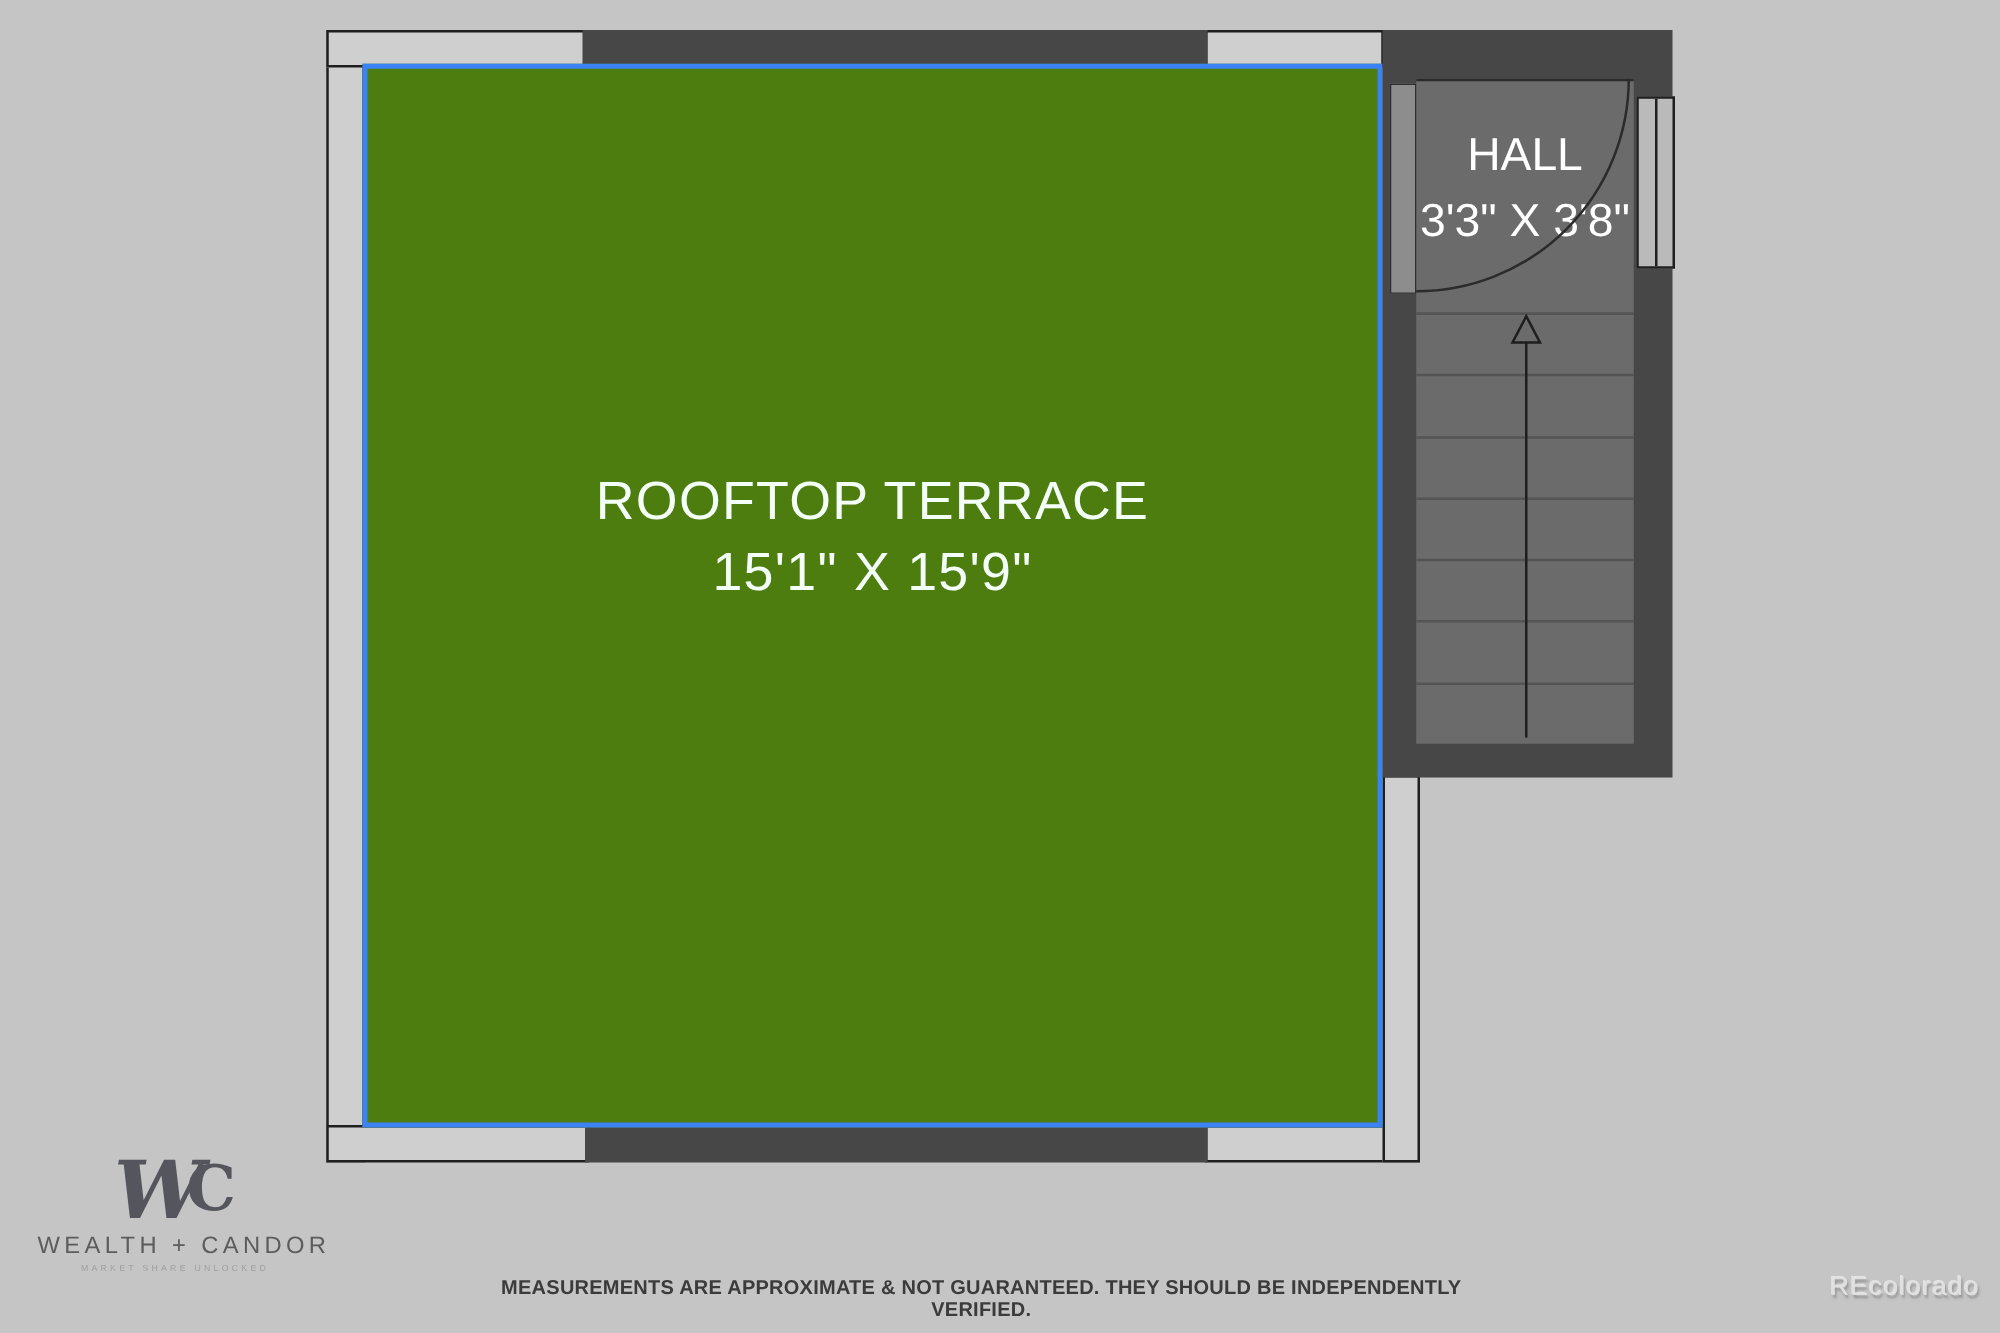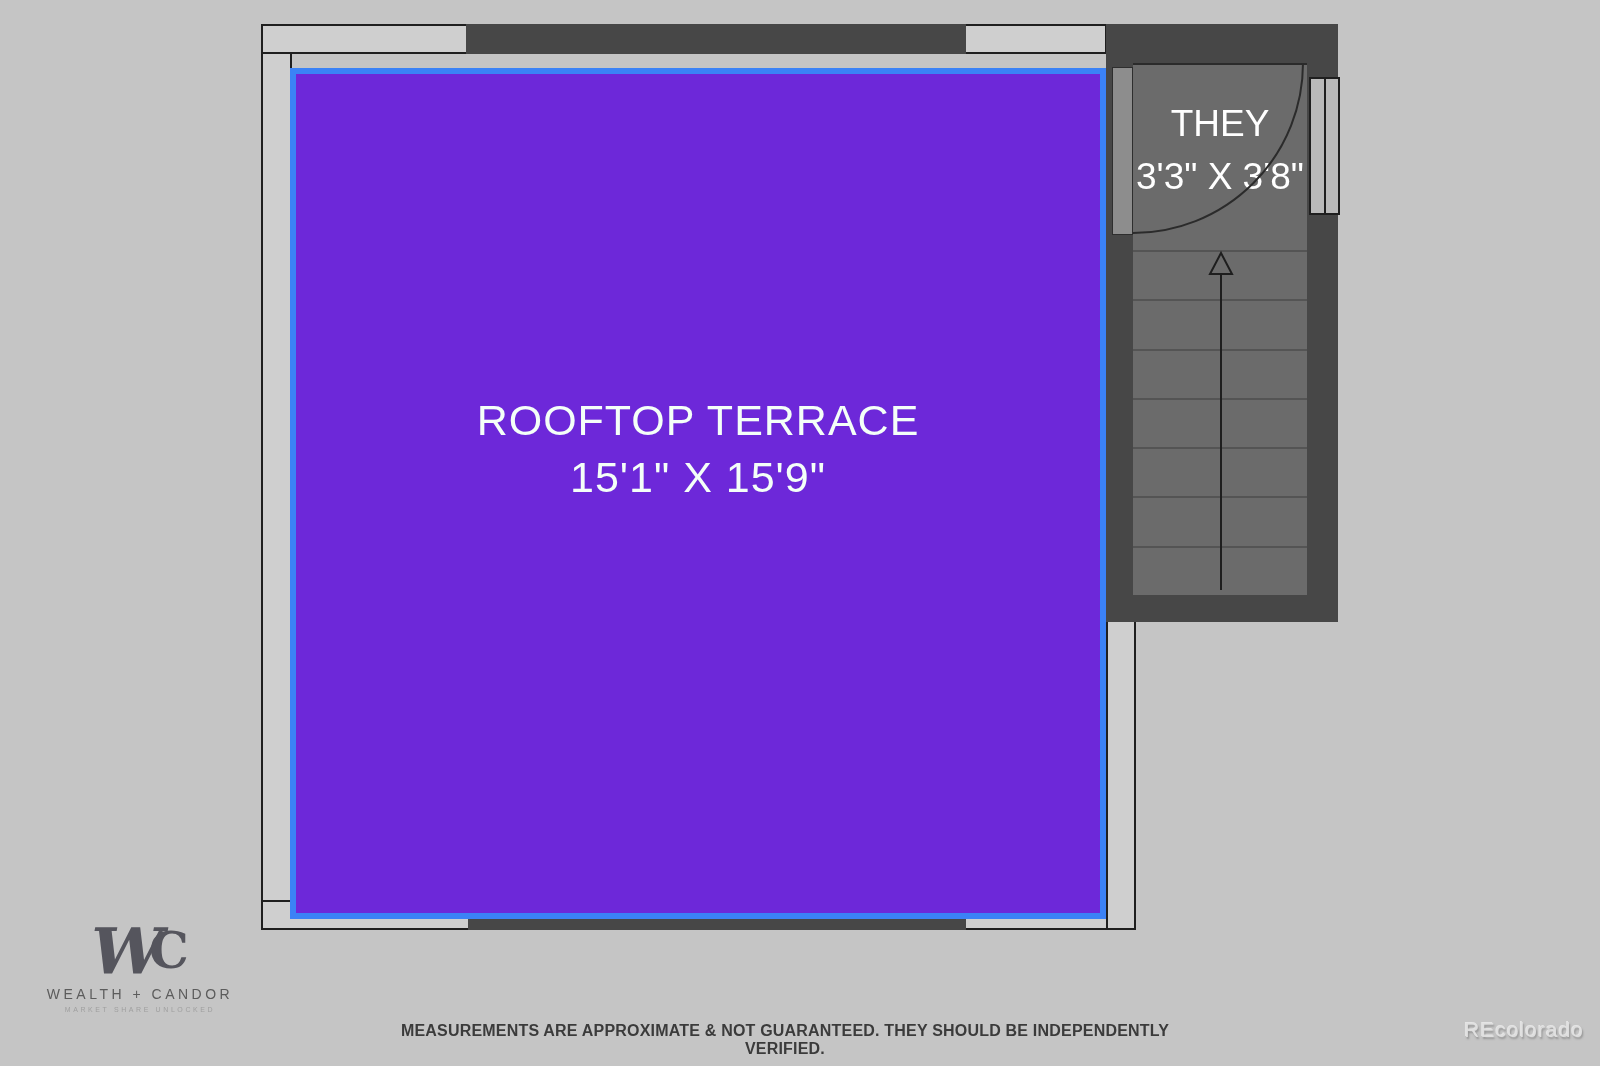--- a/index.html
+++ b/index.html
@@ -23,23 +23,23 @@
   .r-bottom-right{left:964px;top:900px;  width:172px;height:30px;}
   .r-right-lower {left:1106px;top:620px; width:30px; height:310px;}
 
   
   .wall{background:#474747;}
   .w-top   {left:466px;top:24px;  width:500px;height:30px;}
   .w-bottom{left:468px;top:900px; width:498px;height:30px;}
 
   
   .terrace{
-    left:290px;top:68px;width:816px;height:851px;
-    background:#6d28d9;
-    border:6px solid #3b82f6;
+    left:290px;top:51px;width:816px;height:851px;
+    background:#4d7c0f;
+    border:4px solid #3b82f6;
   }
   .terrace-label{
     left:0;top:318px;width:100%;
     text-align:center;
     color:#f4fff8;
     font-size:43px;line-height:57px;
     letter-spacing:1px;
     font-weight:400;
     white-space:nowrap;
   }
@@ -84,21 +84,21 @@
     margin-left:-1px;background:#1f1f1f;
   }
 
   
   .brand{left:30px;top:918px;width:220px;text-align:center;color:#55555d;}
   .monogram{height:66px;line-height:66px;font-family:"DejaVu Serif", serif;}
   .monogram .w{font-size:64px;font-style:italic;font-weight:700;letter-spacing:-4px;}
   .monogram .c{font-size:50px;font-weight:700;margin-left:-10px;vertical-align:6px;}
   .brand-name{
     margin-top:2px;
-    font-size:14px;letter-spacing:3.5px;
+    font-size:19px;letter-spacing:3.5px;
     color:#5c5c5c;font-weight:400;white-space:nowrap;
   }
   .brand-tagline{
     margin-top:4px;
     font-size:7px;letter-spacing:2.6px;
     color:#9f9f9f;font-weight:400;white-space:nowrap;
   }
 
   
   .disclaimer{
@@ -133,21 +133,21 @@
   <div class="abs terrace-label">
     <div>ROOFTOP TERRACE</div>
     <div>15'1" X 15'9"</div>
   </div>
 </div>
 
 <div class="abs block">
 
   <div class="abs hall-floor">
     <div class="abs hall-label">
-      <div>THEY</div>
+      <div>HALL</div>
       <div>3'3" X 3'8"</div>
     </div>
   </div>
 
   <div class="abs door-leaf"></div>
 
   <svg class="abs door-arc" viewBox="0 0 174 187" xmlns="http://www.w3.org/2000/svg">
     <path d="M 170 0 A 170 170 0 0 1 0 170" fill="none" stroke="#2b2b2b" stroke-width="2"></path>
   </svg>
 

